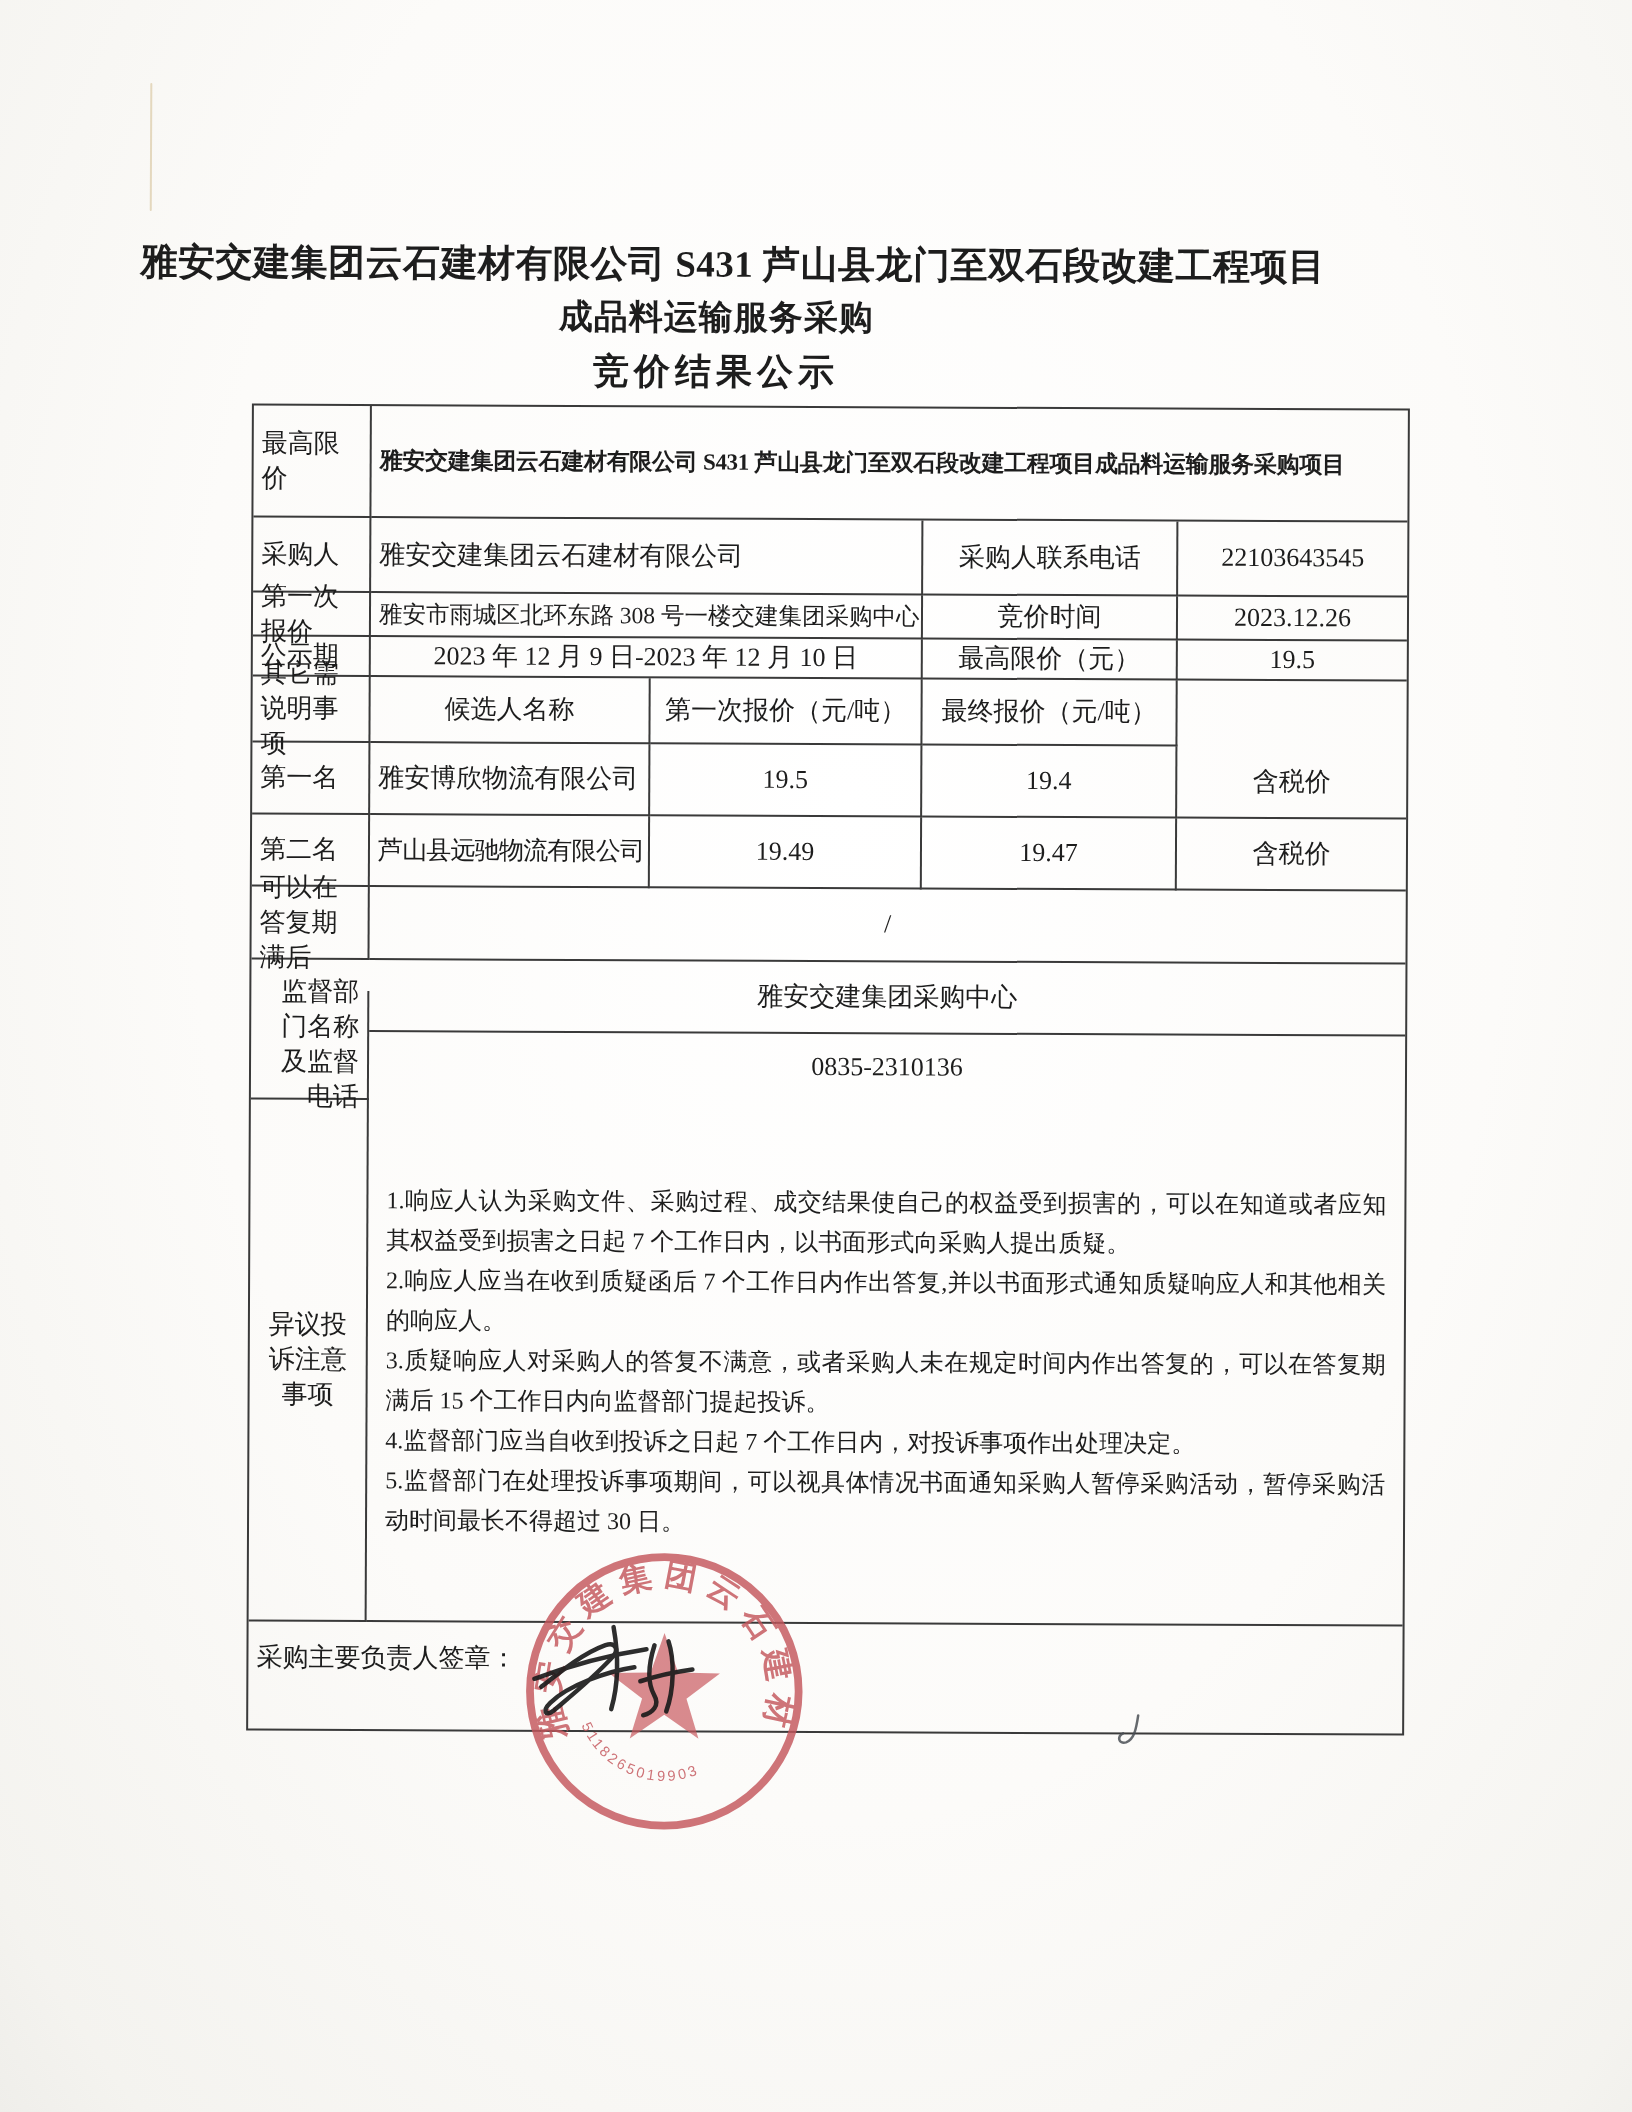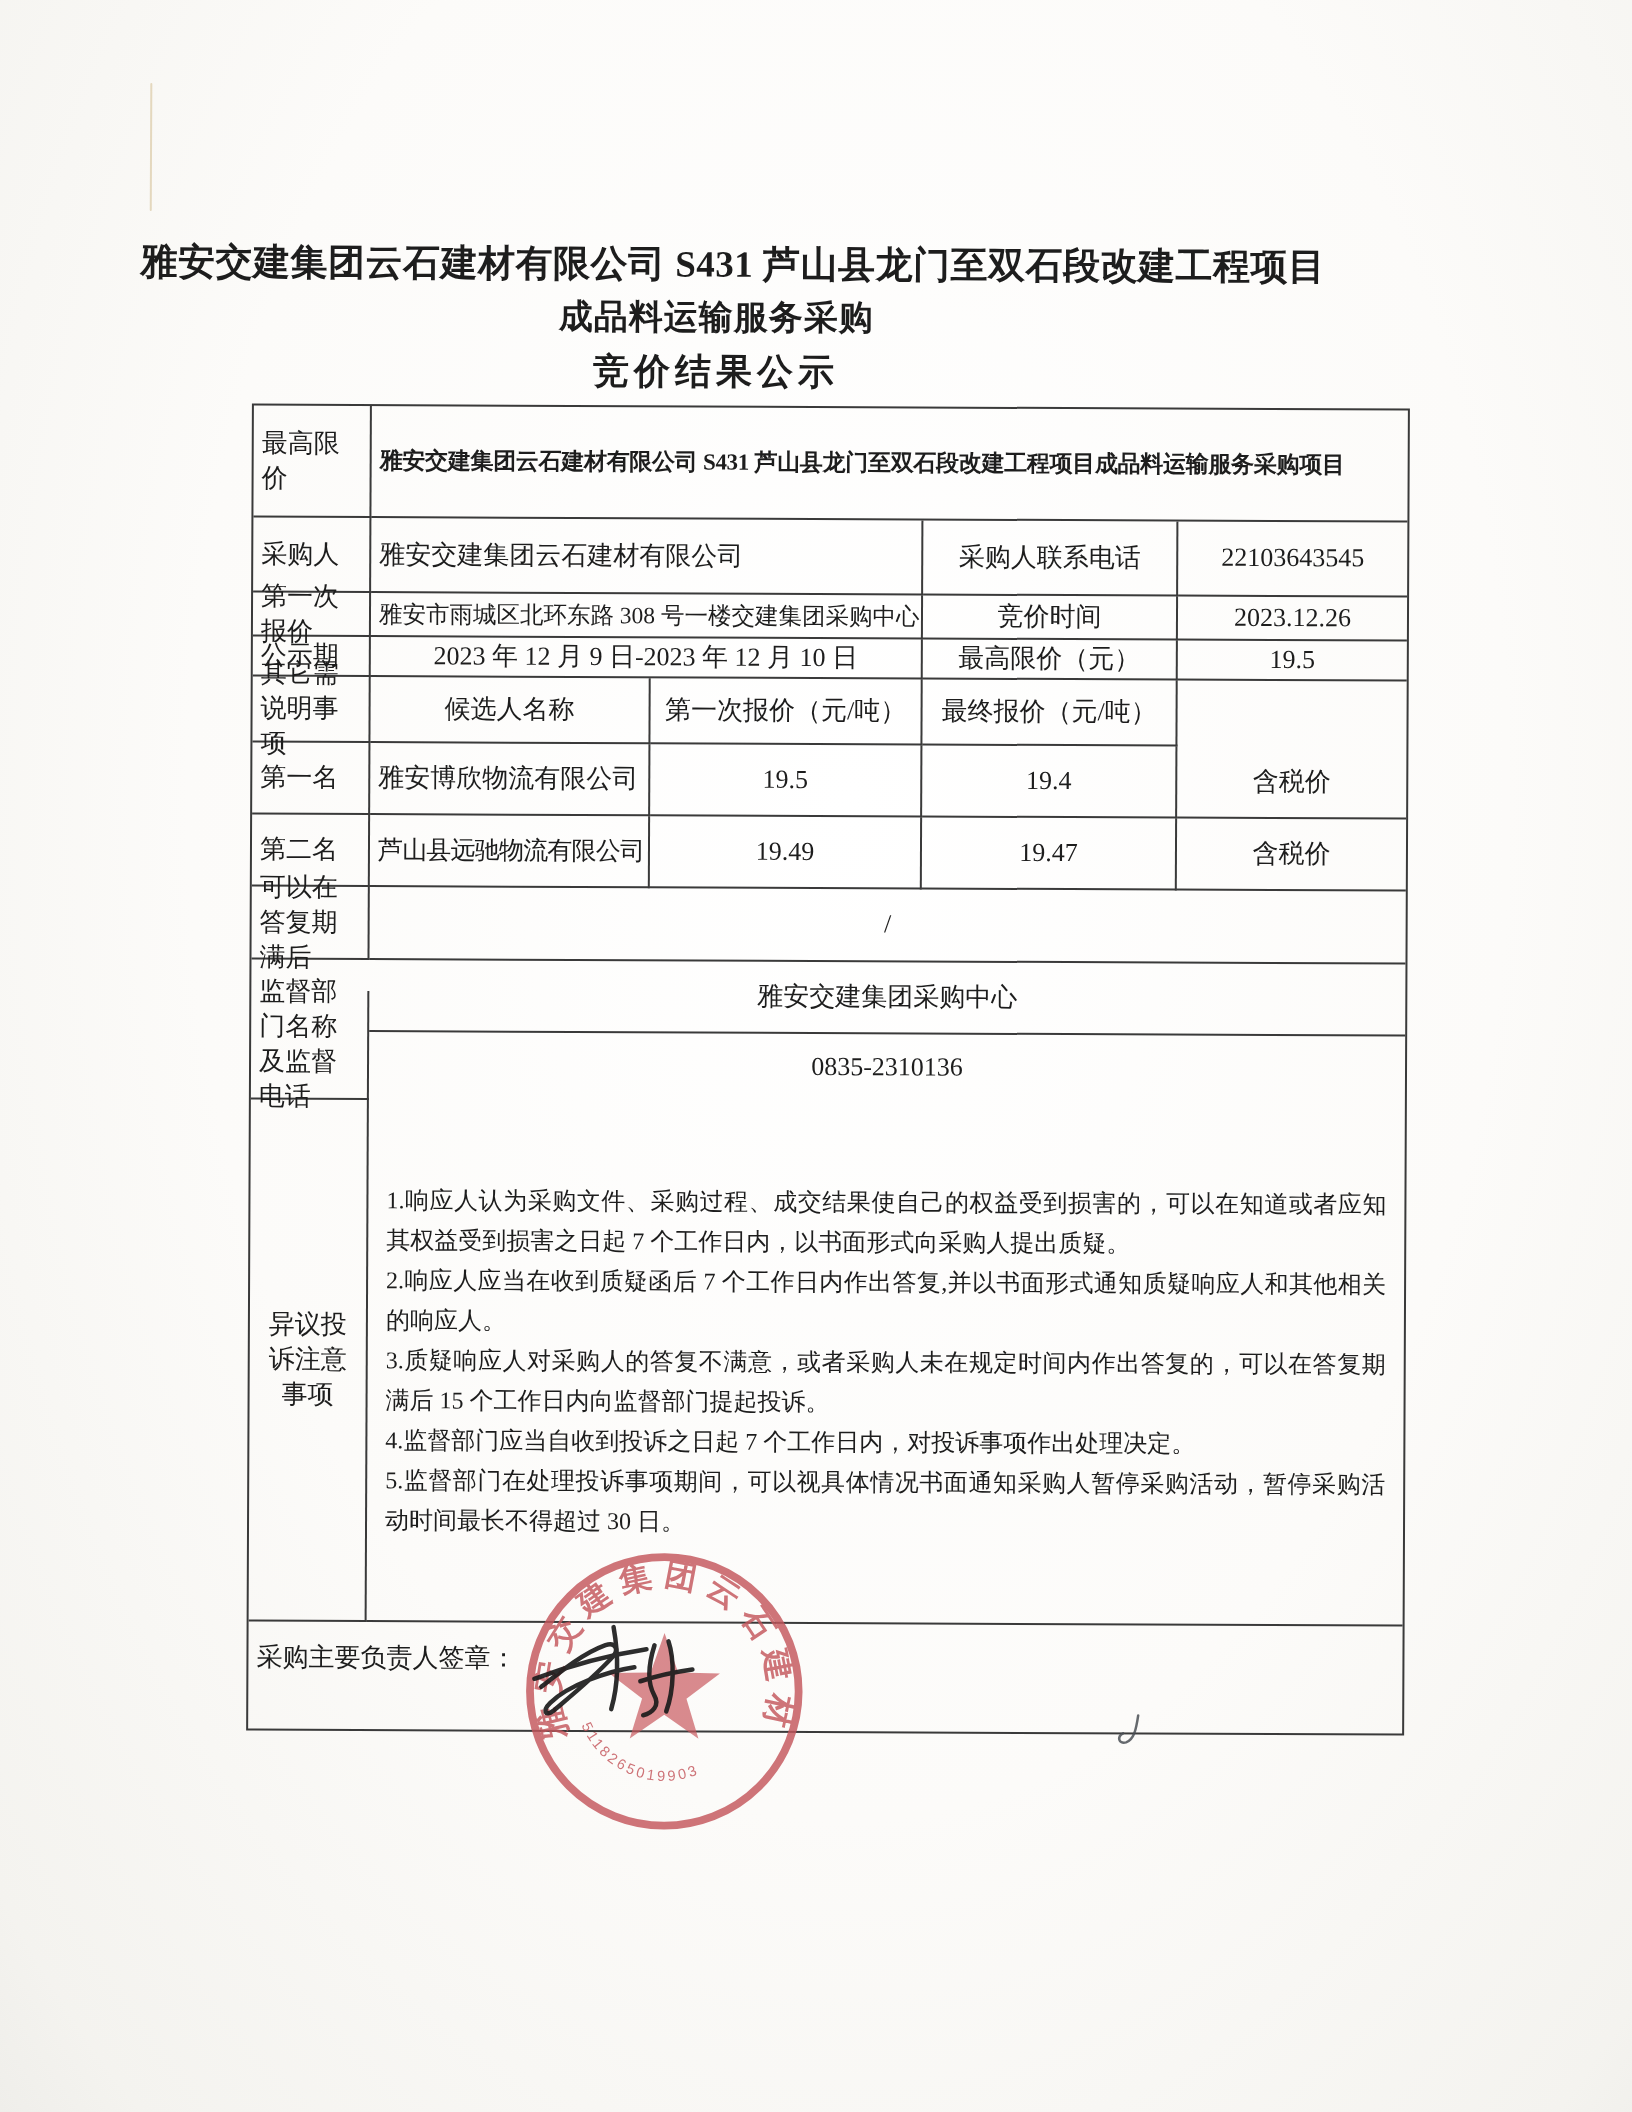--- a/index.html
+++ b/index.html
@@ -127,21 +127,21 @@
         <div class="cell cD ctr">19.47</div>
         <div class="cell cE last ctr">含税价</div>
       </div>
 
       <div class="trow" style="height:73px;">
         <div class="cell cA lft">可以在答复期满后</div>
         <div class="cell cREST last ctr">/</div>
       </div>
 
       <div class="trow" style="height:140px;">
-        <div class="cell cA ctr" style="text-align:left;margin-top:31px;">监督部门名称及监督电话</div>
+        <div class="cell cA ctr" style="text-align:right;margin-top:31px;">监督部门名称及监督电话</div>
         <div class="supervise-col">
           <div class="subcell sub1">雅安交建集团采购中心</div>
           <div class="subcell sub2">0835-2310136</div>
         </div>
       </div>
 
       <div class="trow" style="height:522px;">
         <div class="cell cA ctr">异议投诉注意事项</div>
         <div class="cell cREST last complaint-body" style="align-items:stretch;">
           <p>1.响应人认为采购文件、采购过程、成交结果使自己的权益受到损害的，可以在知道或者应知其权益受到损害之日起 7 个工作日内，以书面形式向采购人提出质疑。</p>

